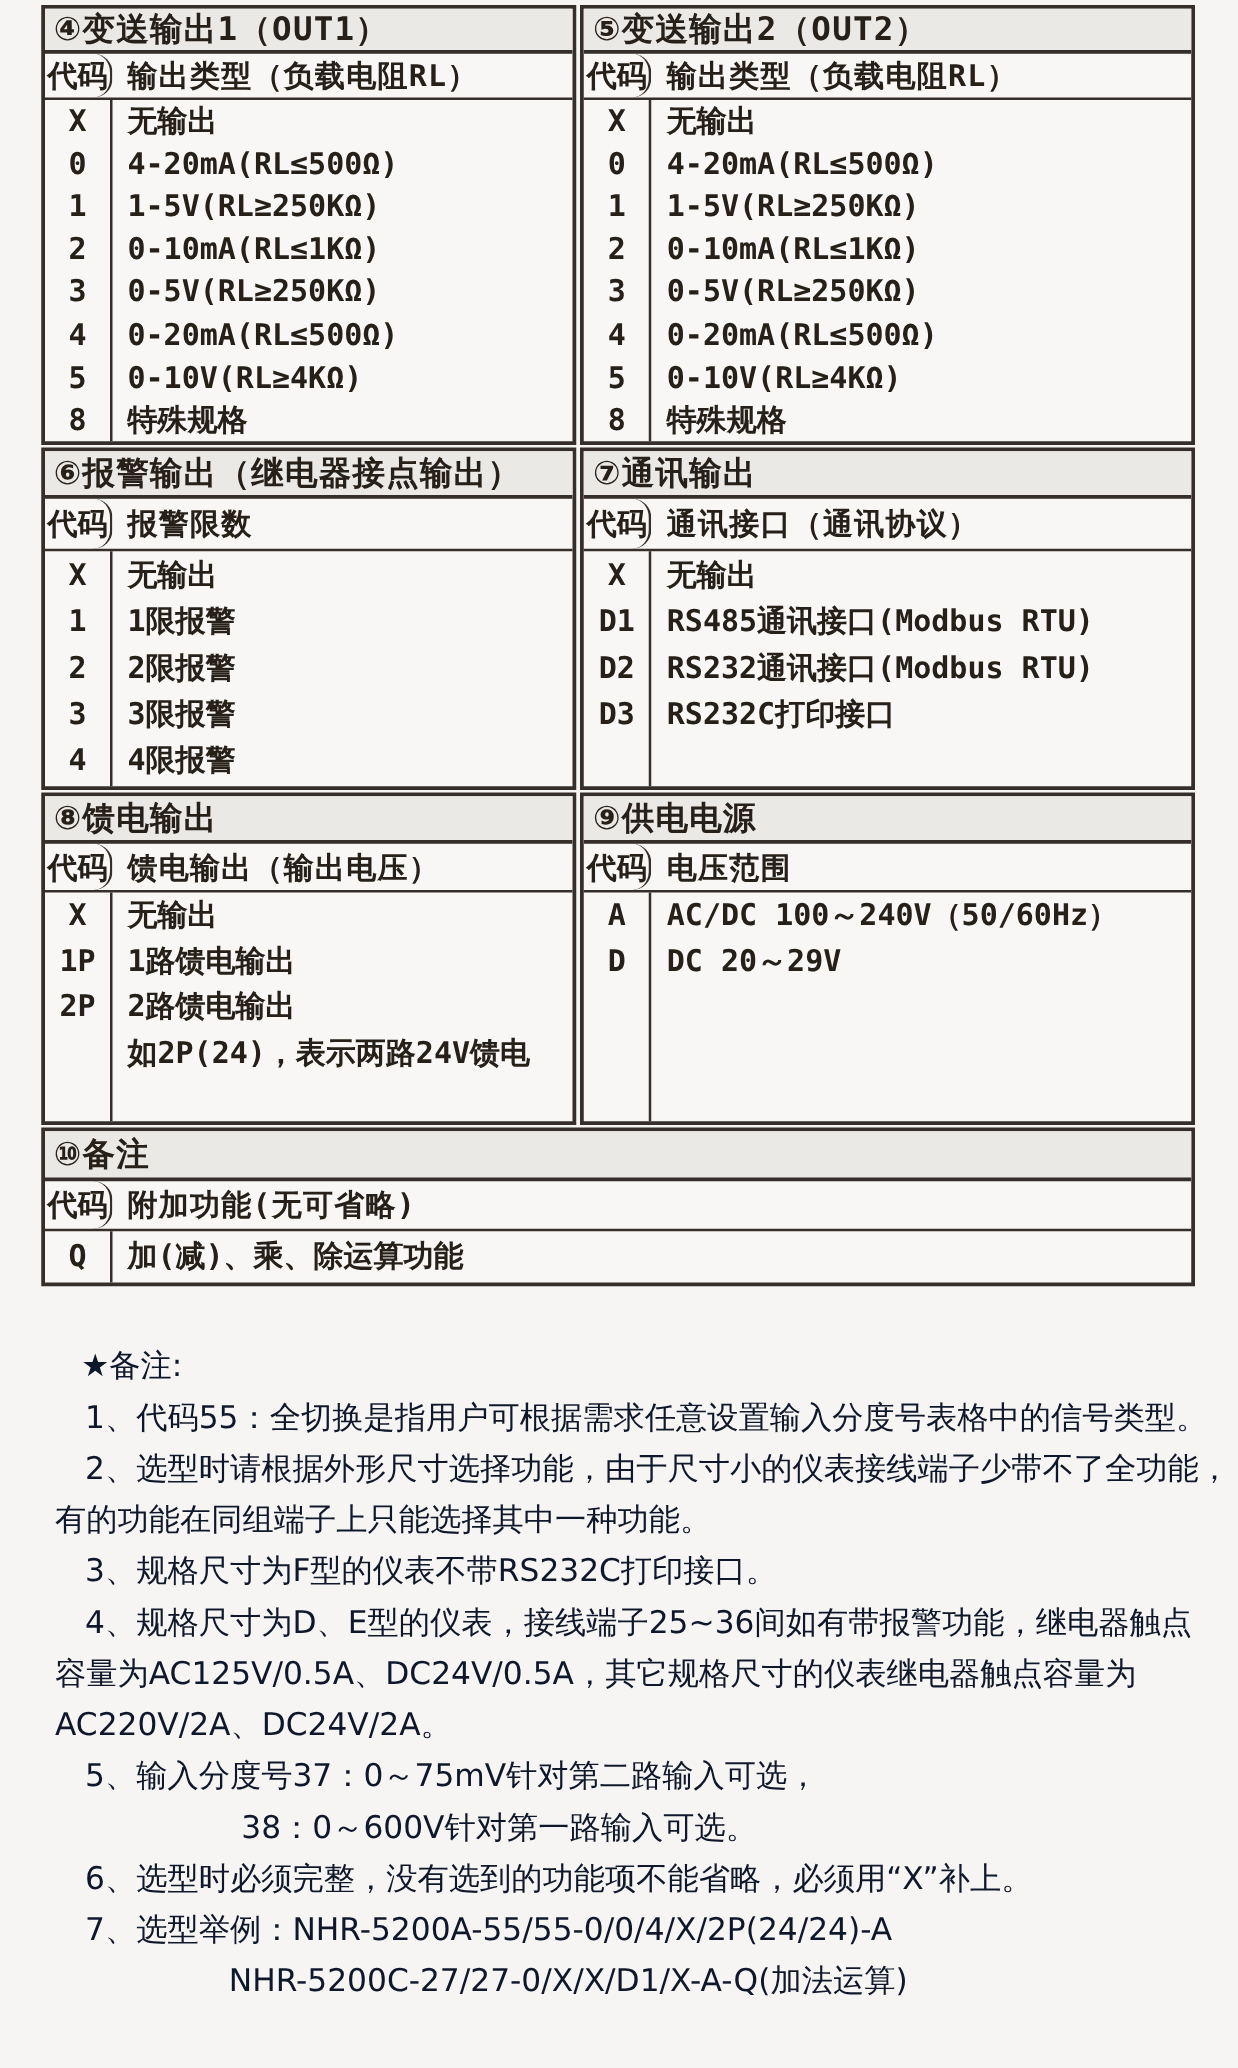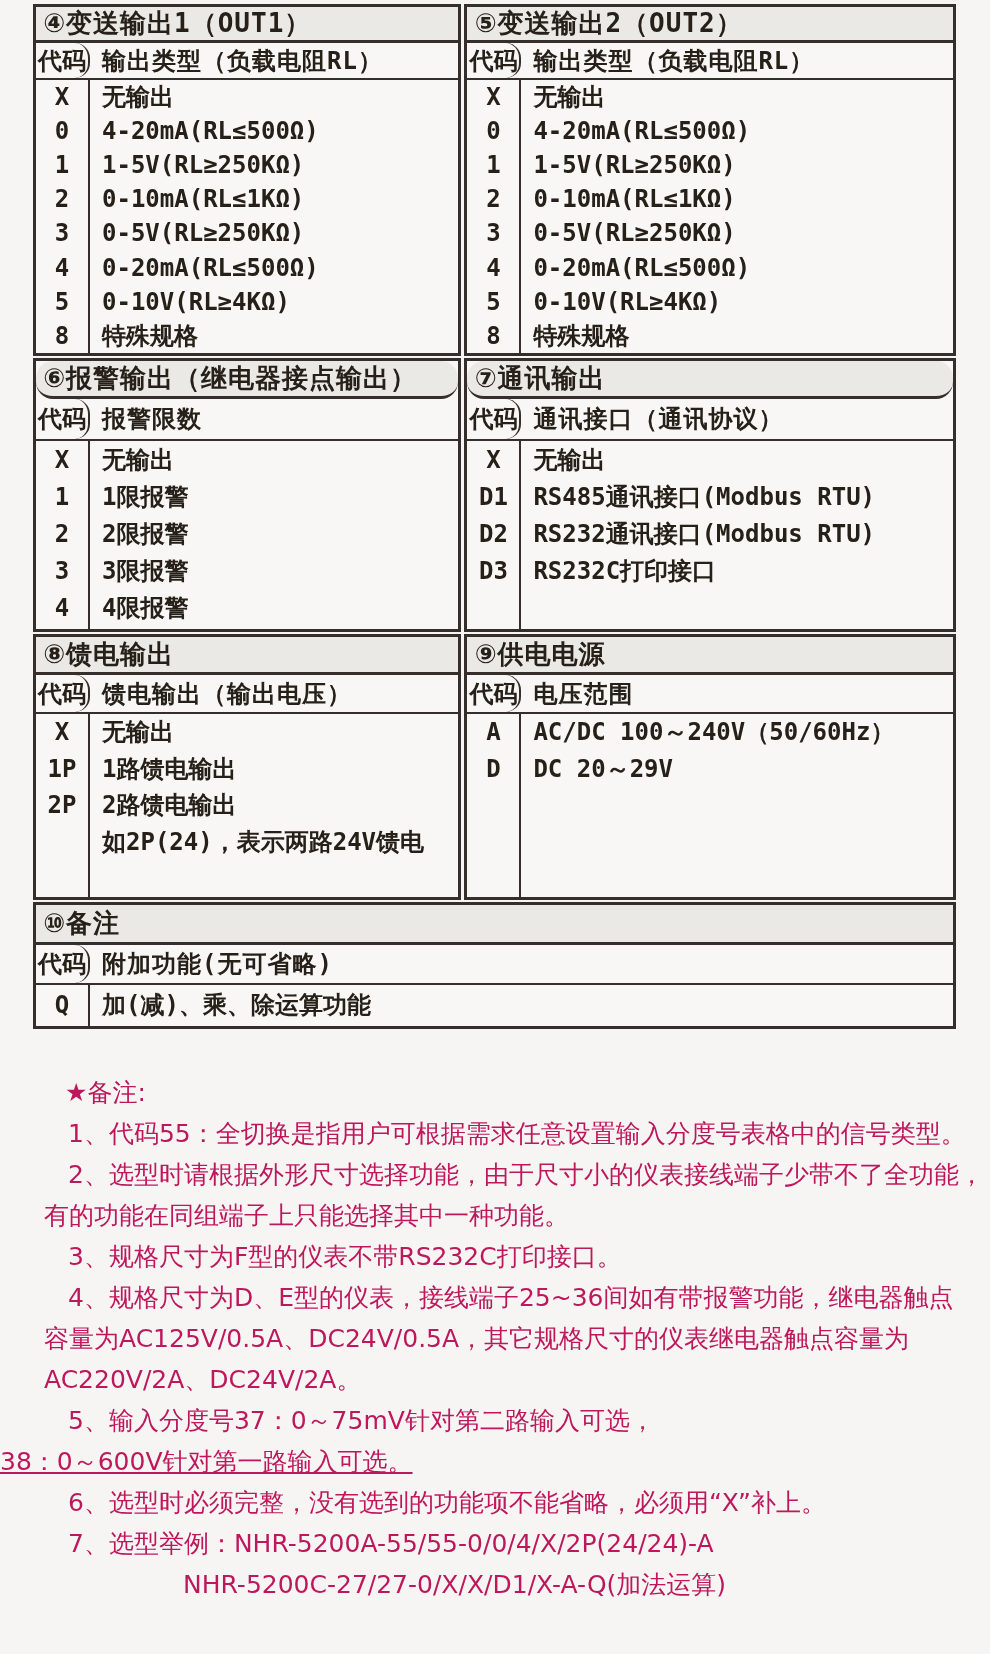--- a/index.html
+++ b/index.html
@@ -38,33 +38,33 @@
   .head-code{width:52px;border-right:2px solid var(--bd);display:flex;align-items:center;justify-content:center;border-radius:15px;}
   .head-desc{flex:1;display:flex;align-items:center;padding-left:12px;letter-spacing:1px;}
   .tbl-body{flex:1;display:flex;font-weight:bold;font-size:24px;min-height:0;}
   .col-codes{width:52px;border-right:2px solid var(--bd);display:flex;flex-direction:column;}
   .col-descs{flex:1;display:flex;flex-direction:column;min-width:0;}
   .line{flex:none;display:flex;align-items:center;white-space:nowrap;}
   .col-codes .line{justify-content:center;}
   .col-descs .line{padding-left:12px;}
   
   .s1 .tbl{height:352px;} .s1 .tbl-title{height:33px;} .s1 .tbl-head{height:35px;} .s1 .line{height:34.1px;}
-  .s2 .tbl{height:274px;} .s2 .tbl-title{height:35px;border-radius:17px;} .s2 .tbl-head{height:40px;} .s2 .line{height:37.2px;}
+  .s2 .tbl{height:274px;} .s2 .tbl-title{height:35px;} .s2 .tbl-head{height:40px;} .s2 .line{height:37.2px;}
   .s3 .tbl{height:266px;} .s3 .tbl-title{height:35px;} .s3 .tbl-head{height:37px;} .s3 .line{height:36.5px;}
   .s4 .tbl{height:127px;} .s4 .tbl-title{height:37px;} .s4 .tbl-head{height:38px;} .s4 .line{height:40px;}
   
   #notes{
     position:absolute;left:0;top:1072px;width:990px;
-    font-size:25px;line-height:41px;color:#be185d;white-space:nowrap;
+    font-size:25px;line-height:41px;color:#0f172a;white-space:nowrap;
   }
   .ln{display:block;}
   .ln-t{margin-left:65px;}
   .ln-n{margin-left:68px;}
   .ln-c{margin-left:44px;}
-  .ln-d{text-decoration:underline;}
+  .ln-d{margin-left:193px;}
   .ln-e{margin-left:183px;}
 </style>
 </head>
 <body>
 
 <div id="tables">
     <div class="section s1">
       <div class="tbl left">
         <div class="tbl-title">④变送输出1（OUT1）</div>
         <div class="tbl-head">

